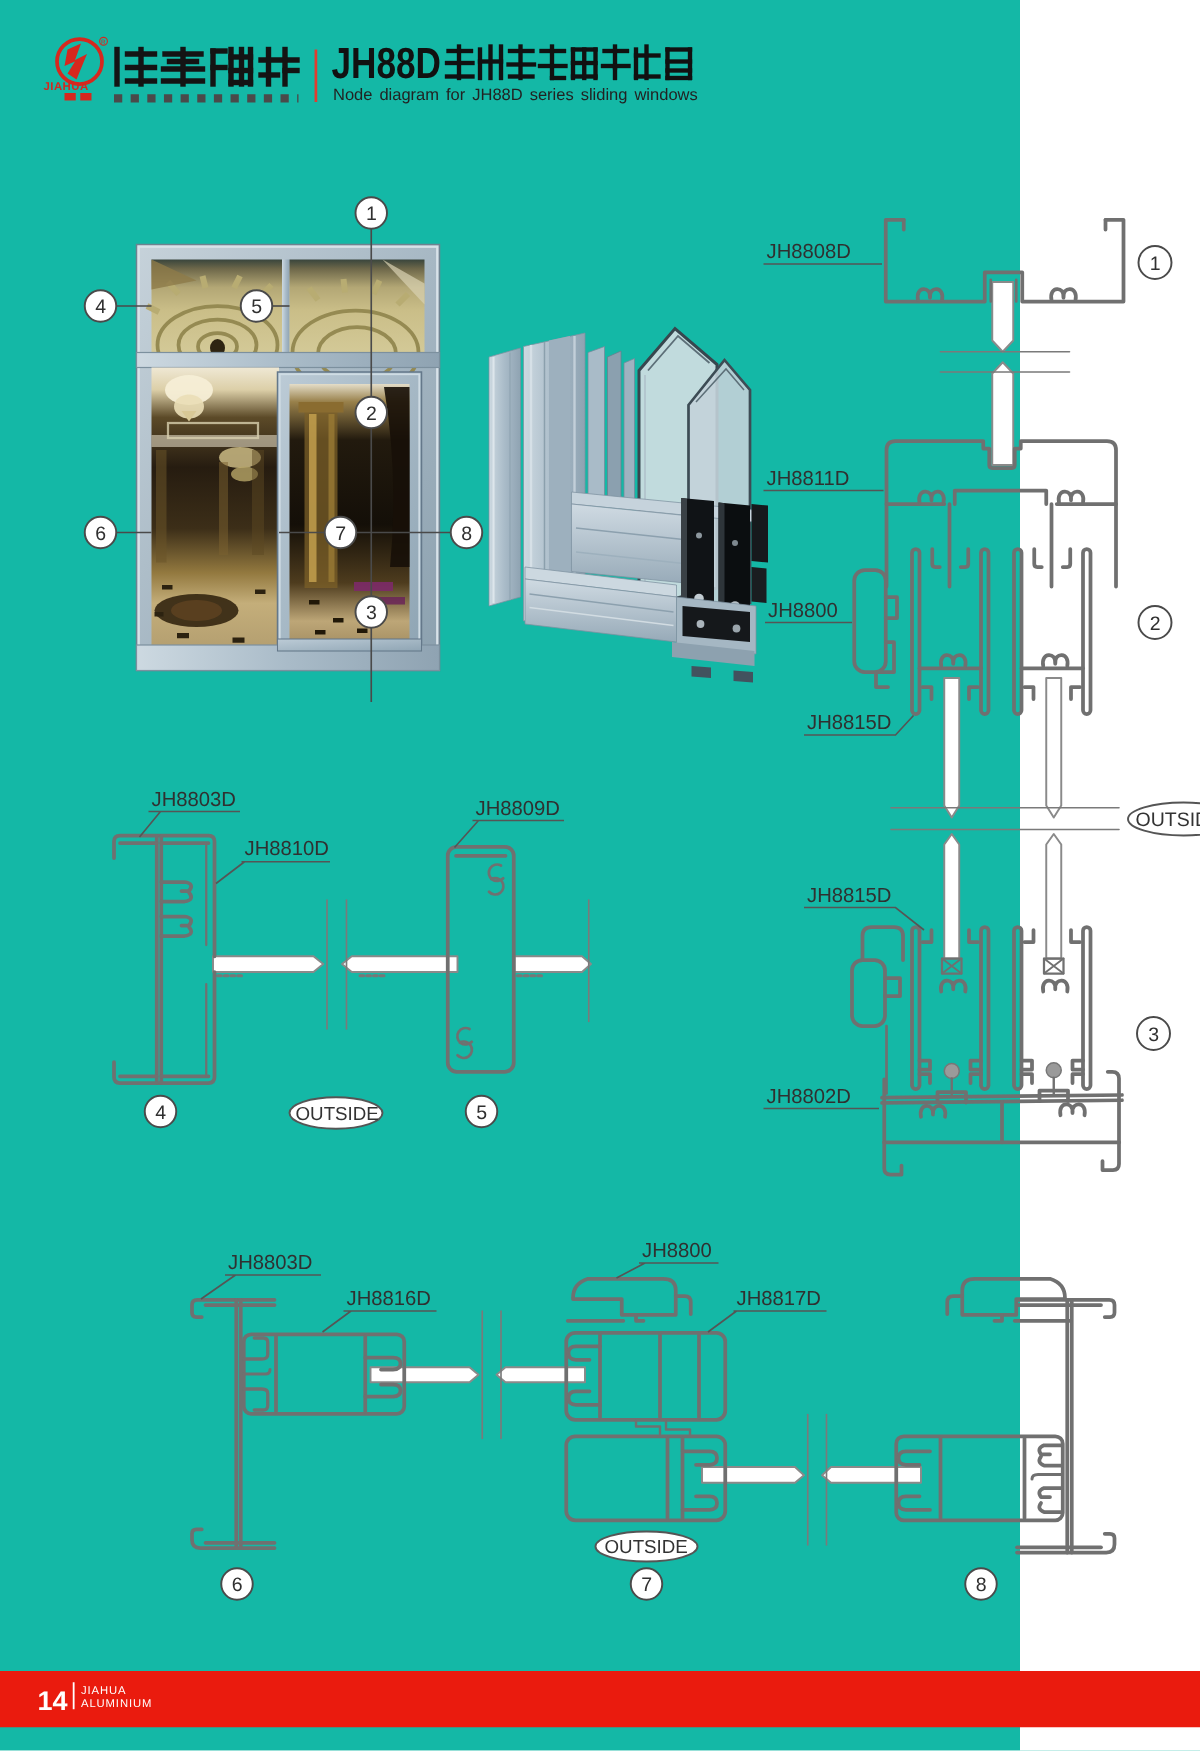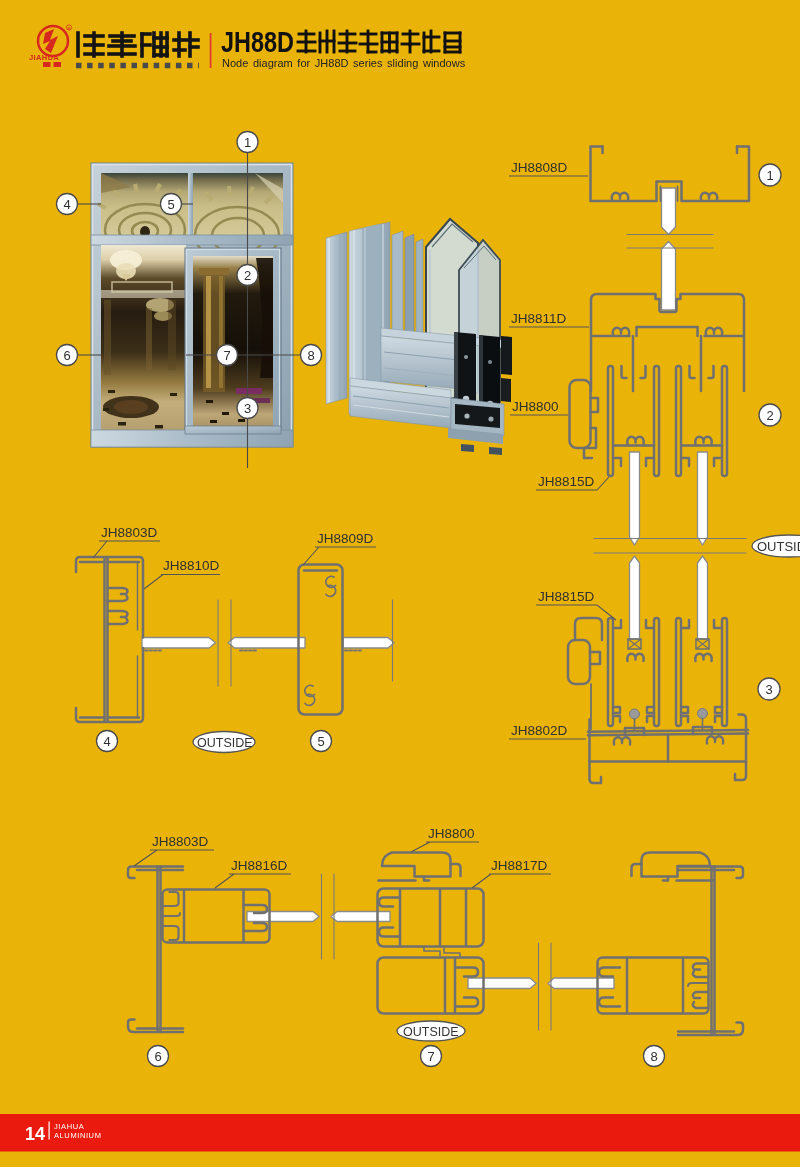--- a/index.html
+++ b/index.html
@@ -1,16 +1,16 @@
 <!DOCTYPE html>
 <html><head>
 <meta charset="utf-8">
 <style>
 html,body{margin:0;padding:0;background:#fff;width:800px;height:1167px;overflow:hidden}
-#page{position:relative;width:800px;height:1167px;background:#eab308}
+#page{position:relative;width:680px;height:1167px;background:#14b8a6}
 svg{position:absolute;top:0;left:0}
 text{font-family:"Liberation Sans",sans-serif}
 .lbl{font-size:13.5px;fill:#303030}
 .num{font-size:13px;fill:#303030}
 </style>
 </head>
 <body>
 <div id="page">
 <svg width="800" height="1167" viewBox="0 0 800 1167">
 <defs>

